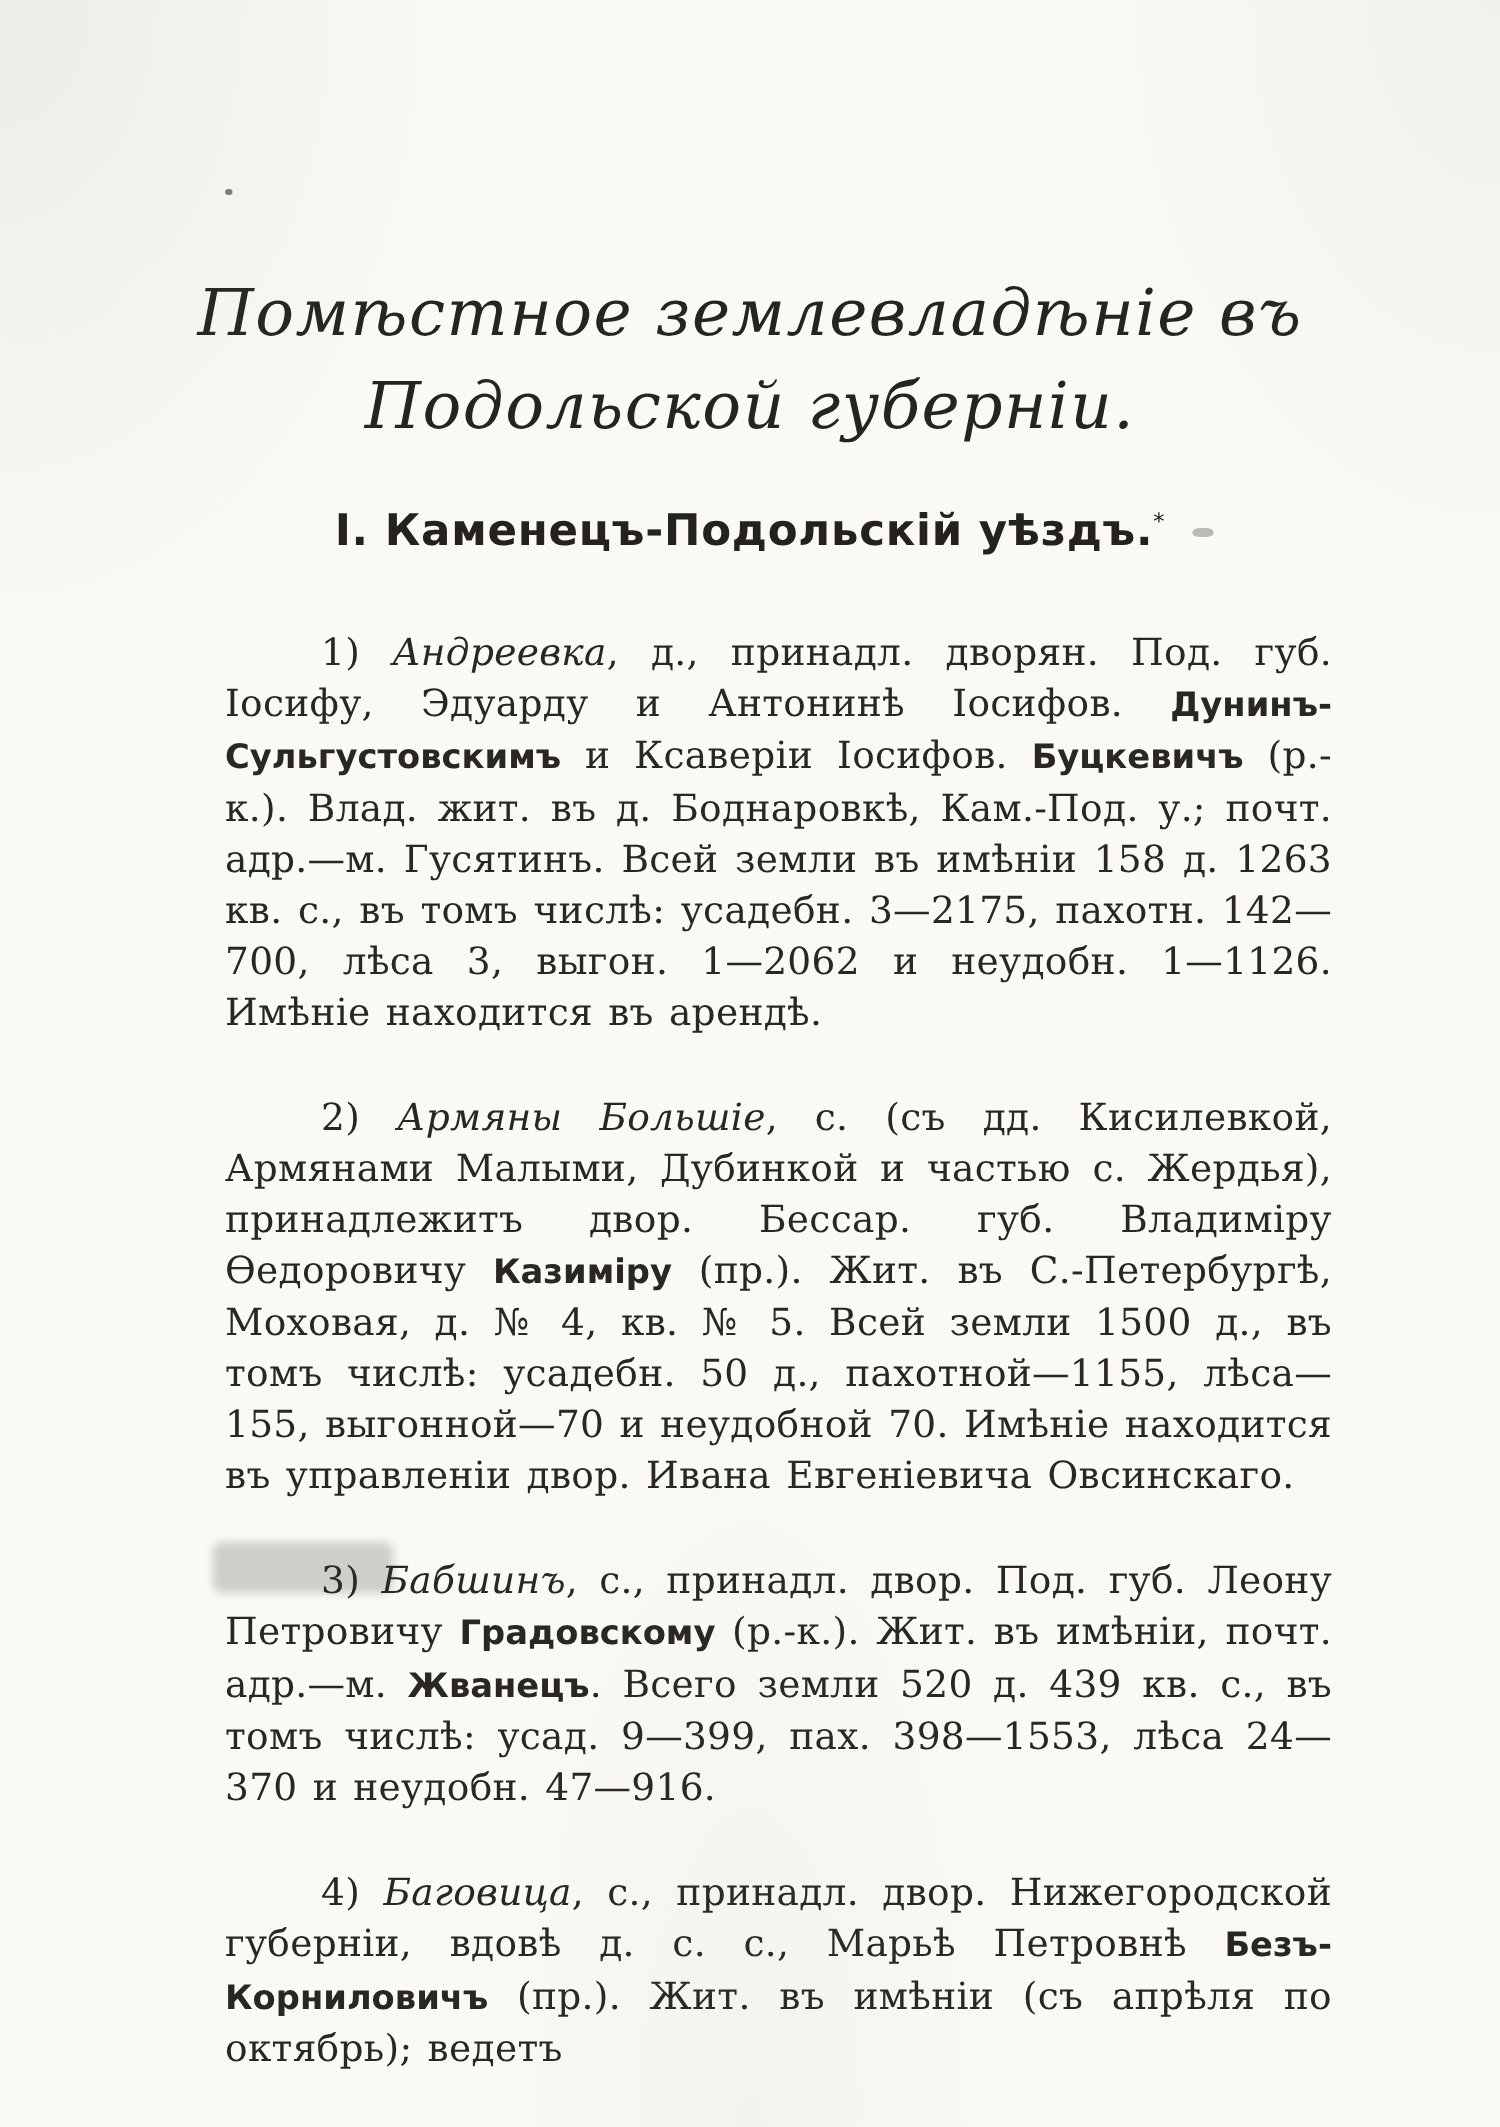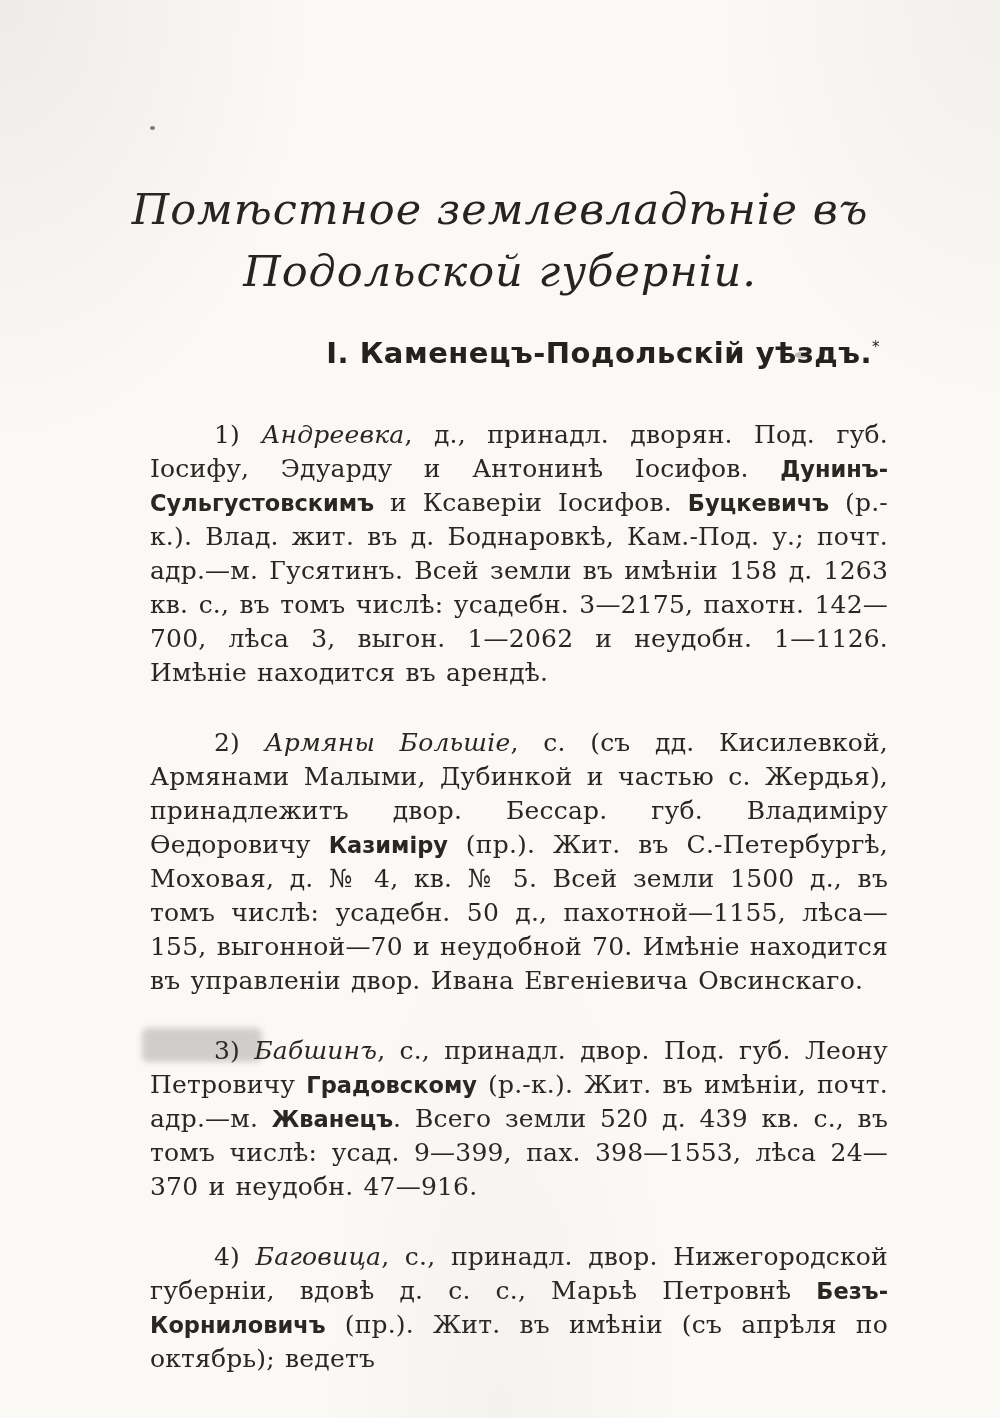--- a/index.html
+++ b/index.html
@@ -54,21 +54,21 @@
     font-style: italic;
     font-size: 43px;
     line-height: 62px;
     font-weight: 500;
     letter-spacing: 1px;
     color: #262420;
   }
   .section-heading {
     margin: 34px auto 0 auto;
     width: 760px;
-    text-align: right;
+    text-align: center;
     font-family: "DejaVu Sans", "Liberation Sans", sans-serif;
     font-weight: bold;
     font-size: 29px;
     letter-spacing: 0.5px;
     color: #25221e;
     position: relative;
   }
   .section-heading sup {
     font-size: 15px;
     font-weight: normal;

